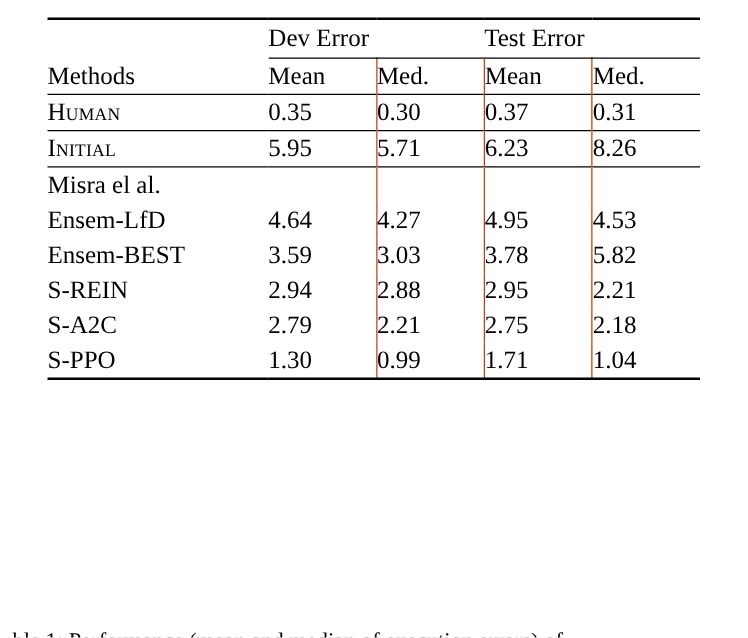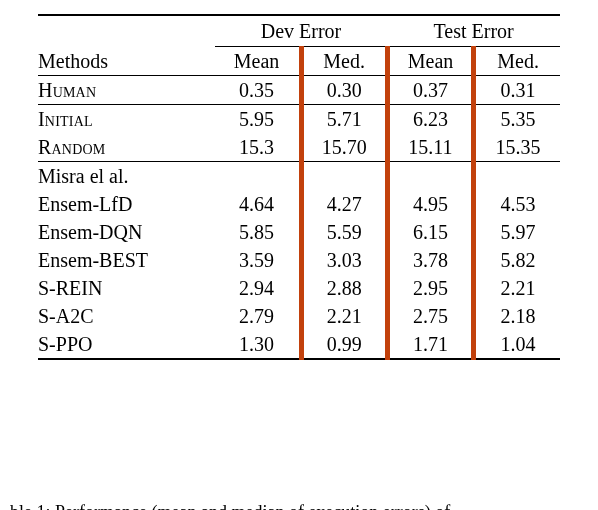--- a/index.html
+++ b/index.html
@@ -44,28 +44,28 @@
     text-align: center;
     height: 28px;
     line-height: 26px;
   }
   .cell-left {
     text-align: left;
     padding-left: 4px;
     font-family: Liberation Serif, serif;
   }
   .num {
-    text-align: center;
+    text-align: left;
   }
   
   .vsep {
-    border-left: 5px solid #c2410c;
+    border-left: 1px solid #c2410c;
   }
   .group-head {
-    text-align: center;
+    text-align: left;
     padding-bottom: 2px;
     height: 30px;
     line-height: 30px;
   }
   .group-underline {
     border-bottom: 1px solid #000;
   }
   .smallcaps {
     font-variant: small-caps;
     letter-spacing: 0.2px;
@@ -119,50 +119,36 @@
         <td class="cell num vsep">0.30</td>
         <td class="cell num vsep">0.37</td>
         <td class="cell num vsep">0.31</td>
       </tr>
 
       <tr class="rule-mid">
         <td class="cell cell-left smallcaps">Initial</td>
         <td class="cell num">5.95</td>
         <td class="cell num vsep">5.71</td>
         <td class="cell num vsep">6.23</td>
-        <td class="cell num vsep">5.35</td>
-      </tr>
-      <tr>
-        <td class="cell cell-left smallcaps">Random</td>
-        <td class="cell num">15.3</td>
-        <td class="cell num vsep">15.70</td>
-        <td class="cell num vsep">15.11</td>
-        <td class="cell num vsep">15.35</td>
+        <td class="cell num vsep">8.26</td>
       </tr>
 
       <tr class="rule-mid">
         <td class="cell cell-left bold">Misra el al.</td>
         <td class="cell num"></td>
         <td class="cell num vsep"></td>
         <td class="cell num vsep"></td>
         <td class="cell num vsep"></td>
       </tr>
       <tr>
         <td class="cell cell-left">Ensem-LfD</td>
         <td class="cell num">4.64</td>
         <td class="cell num vsep">4.27</td>
         <td class="cell num vsep">4.95</td>
         <td class="cell num vsep">4.53</td>
-      </tr>
-      <tr>
-        <td class="cell cell-left">Ensem-DQN</td>
-        <td class="cell num">5.85</td>
-        <td class="cell num vsep">5.59</td>
-        <td class="cell num vsep">6.15</td>
-        <td class="cell num vsep">5.97</td>
       </tr>
       <tr>
         <td class="cell cell-left">Ensem-BEST</td>
         <td class="cell num">3.59</td>
         <td class="cell num vsep">3.03</td>
         <td class="cell num vsep">3.78</td>
         <td class="cell num vsep">5.82</td>
       </tr>
 
       <tr>

